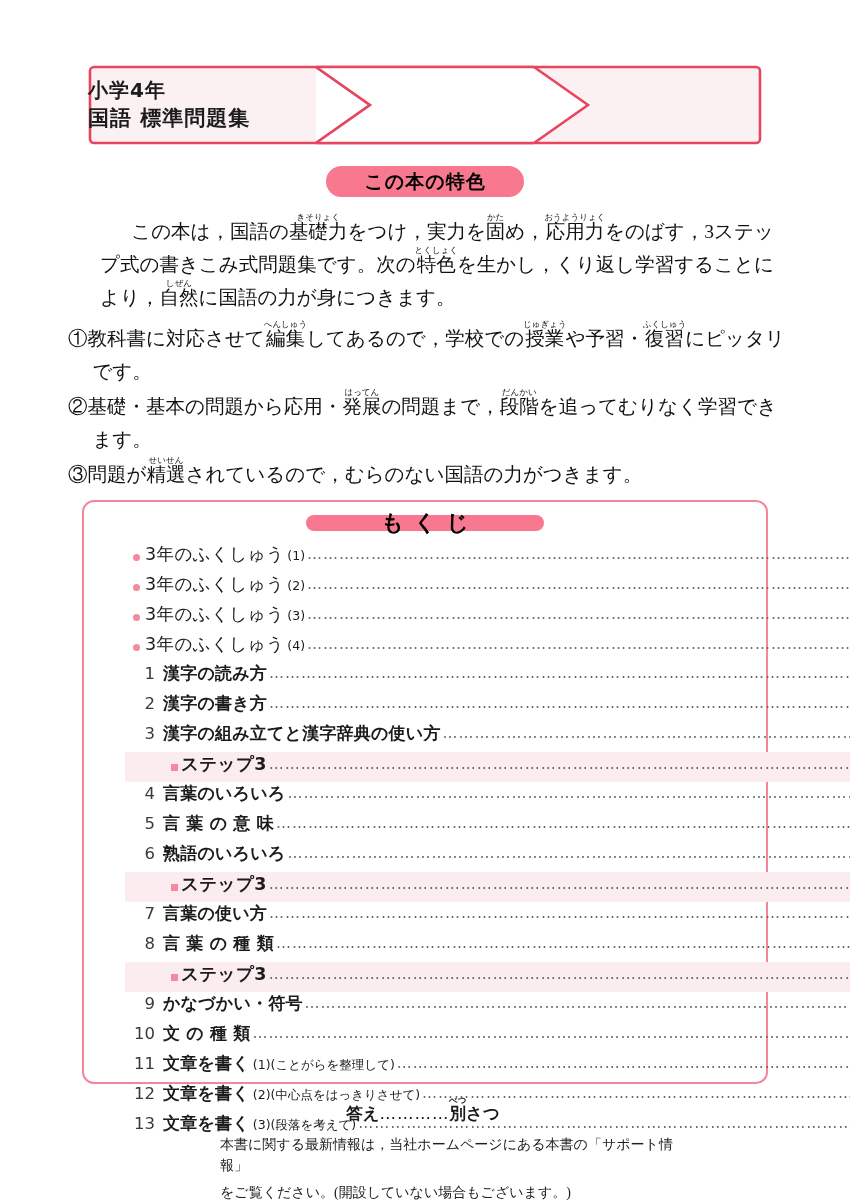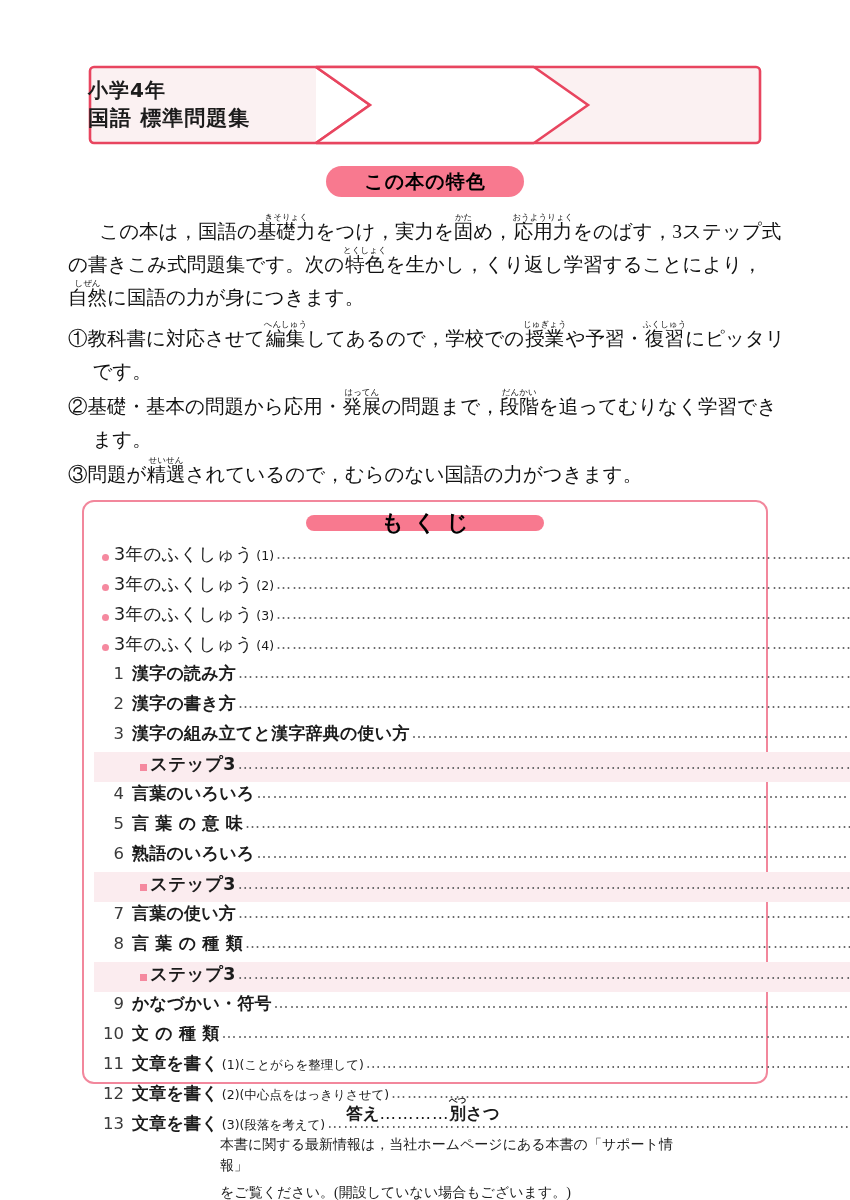--- a/index.html
+++ b/index.html
@@ -85,20 +85,21 @@
     width: 720px;
     font-size: 19.5px;
     line-height: 33px;
     color: #111111;
   }
   .intro p {
     margin: 0;
   }
   .intro .para-lead {
     text-indent: 1.6em;
+    margin-left: 32px;
   }
   .numlist {
     margin: 6px 0 0 0;
     padding: 0;
     list-style: none;
   }
   .numlist li {
     margin: 0;
     padding: 0 0 0 1.25em;
     text-indent: -1.25em;
@@ -137,20 +138,21 @@
     text-indent: 10px;
     z-index: 5;
   }
   .toc-columns {
     position: absolute;
     left: 0;
     top: 34px;
     right: 0;
     bottom: 0;
     display: flex;
+    padding-left: 31px;
   }
   .toc-col {
     flex: 1 1 50%;
     padding: 6px 0 0 0;
     box-sizing: border-box;
   }
   .toc-col.left  { padding-left: 10px;  padding-right: 8px; }
 
   
   .toc-row {

